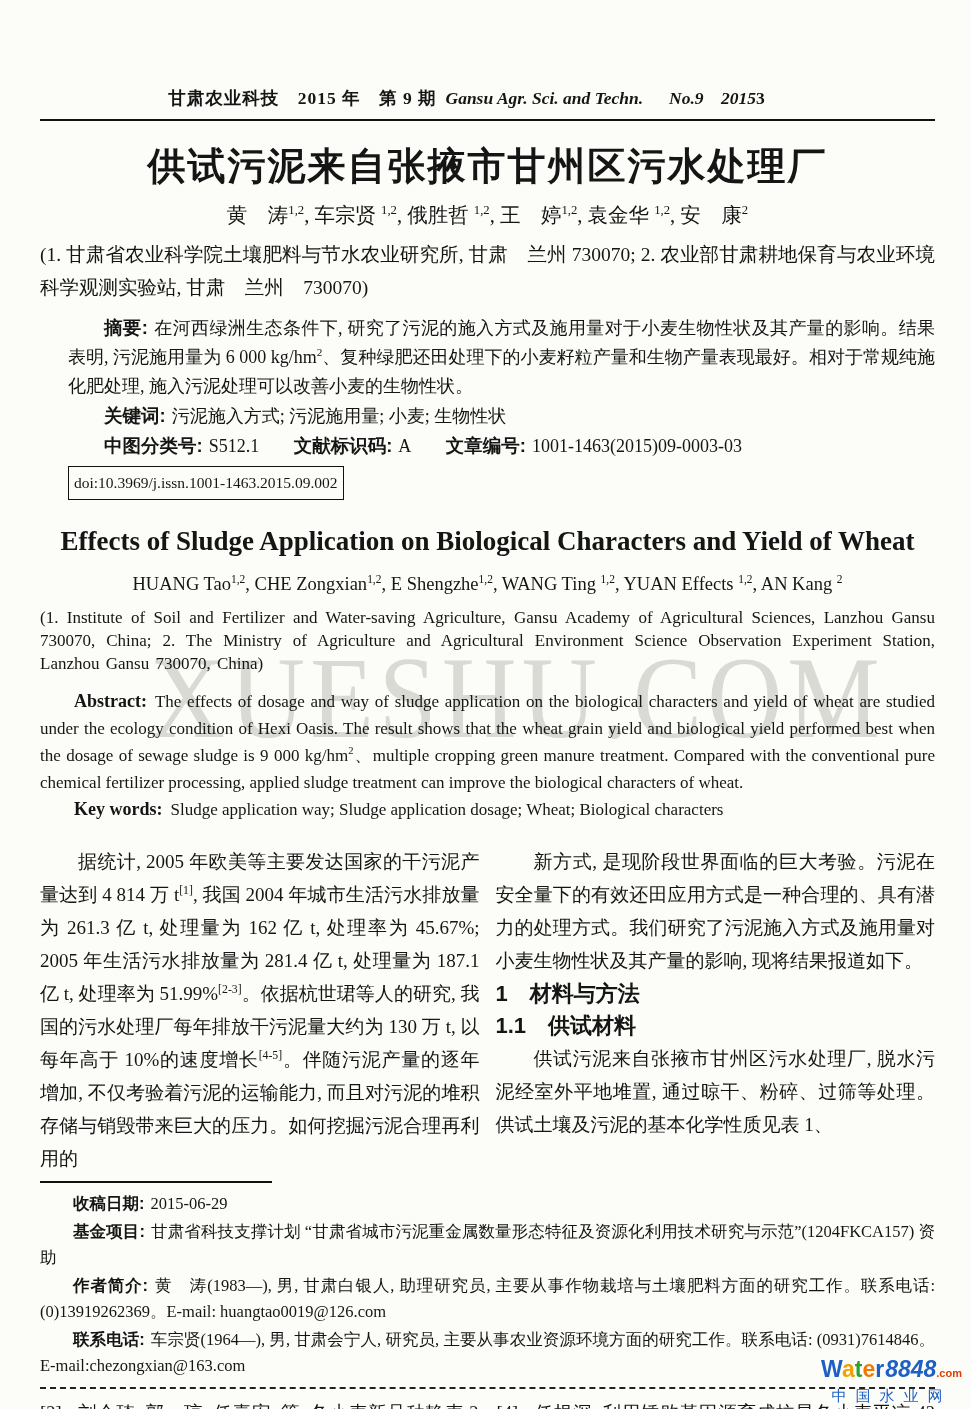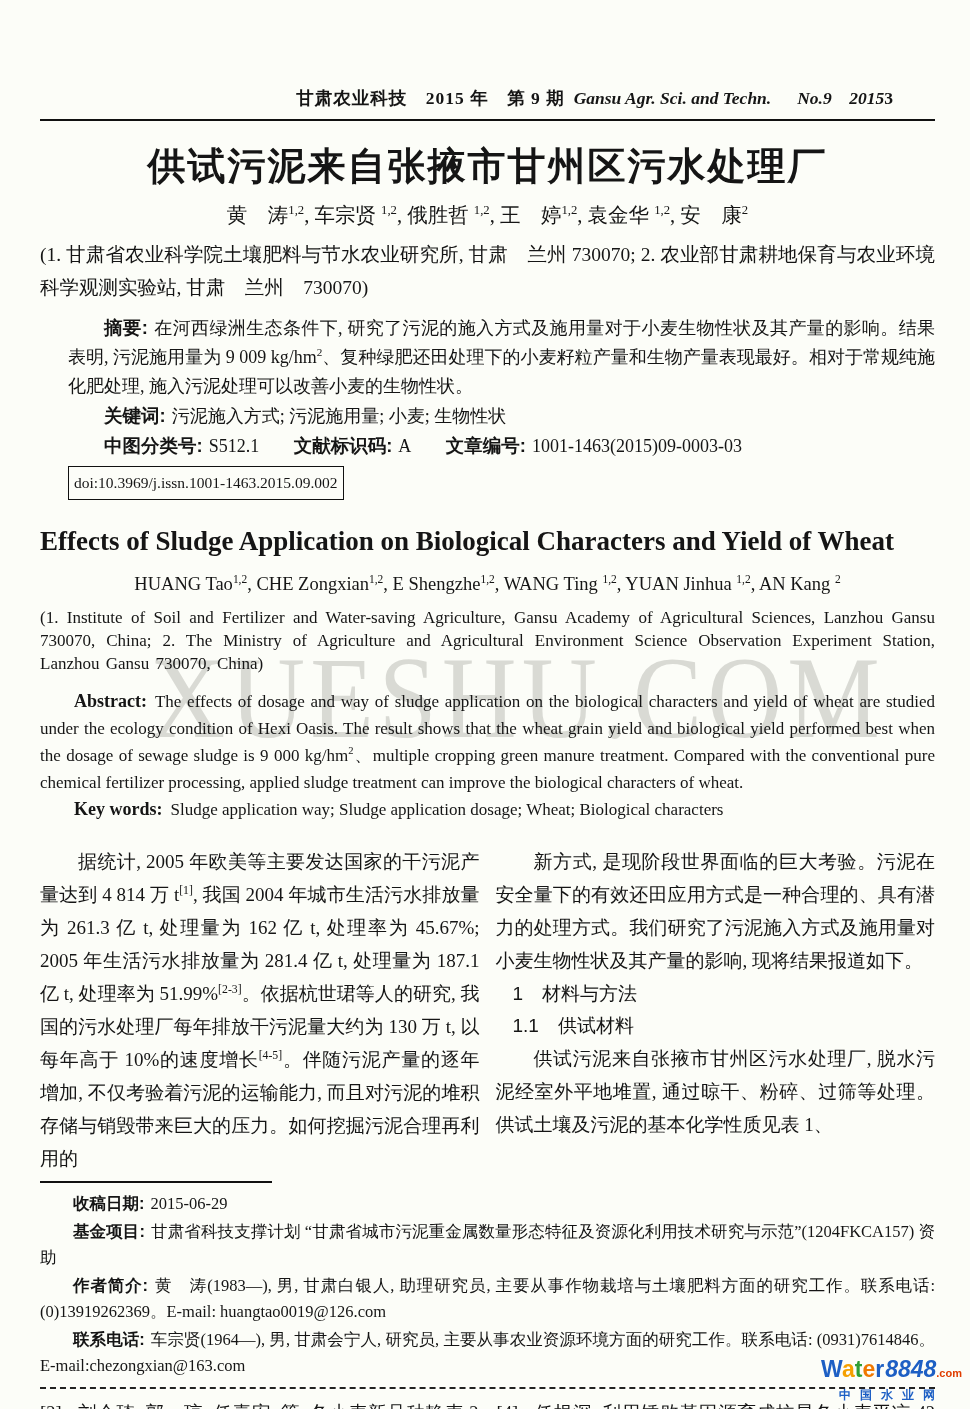--- a/index.html
+++ b/index.html
@@ -2,21 +2,21 @@
 <html><head>
 <meta charset="utf-8">
 <style>
   html,body{margin:0;padding:0;}
   body{background:#fcfdf8;font-family:"Liberation Serif","DejaVu Serif",serif;color:#151515;}
   .page{position:relative;width:970px;height:1409px;background:#fcfdf8;overflow:hidden;box-sizing:border-box;}
   .content{position:relative;z-index:1;padding:86px 35px 0 40px;box-sizing:border-box;}
   .hei{font-family:"Liberation Sans","DejaVu Sans",sans-serif;font-weight:bold;}
 
   
-  .hdr-row{display:flex;align-items:baseline;justify-content:flex-end;font-size:17.5px;}
+  .hdr-row{display:flex;align-items:baseline;justify-content:center;font-size:17.5px;}
   .hdr-cn{letter-spacing:1px;font-weight:bold;font-family:"Liberation Serif",serif;}
   .hdr-en{font-style:italic;font-weight:bold;font-family:"Liberation Serif",serif;margin-left:9px;}
   .hdr-en .iss{margin-left:26px;}
   .hdr-page{margin-right:42px;font-weight:bold;}
   .hdr-rule{border-top:2.5px solid #111;margin-top:9px;}
 
   
   .title-cn{margin:20px 0 0;text-align:center;font-size:38px;line-height:50px;font-family:"Liberation Sans","DejaVu Sans",sans-serif;font-weight:900;letter-spacing:2px;}
   .authors-cn{margin-top:10px;text-align:center;font-size:20.5px;}
   .affil-cn{margin-top:9px;font-size:19.5px;line-height:33px;text-align:justify;}
@@ -26,34 +26,34 @@
   .cn-abs-block p{margin:0;}
   .abs-cn{text-indent:2em;text-align:justify;}
   .abs-cn b,.kw-cn b{margin-right:6px;font-size:18.5px;}
   .kw-cn{text-indent:2em;}
   .cls-line{text-indent:2em;margin-top:1px;}
   .cls-line .pair{margin-right:30px;white-space:nowrap;}
   .cls-line b{margin-right:6px;font-size:18.5px;}
   .doi-box{display:inline-block;border:1.5px solid #111;font-size:15.5px;padding:1px 5px 2px;margin-top:5px;}
 
   
-  .title-en{margin:26px 0 0;font-size:27px;font-weight:bold;font-family:"Liberation Serif",serif;}
+  .title-en{margin:26px 0 0;text-align:center;font-size:27px;font-weight:bold;font-family:"Liberation Serif",serif;}
   .authors-en{margin-top:17px;text-align:center;font-size:18.5px;}
   .affil-en{margin-top:11px;font-size:17px;line-height:23px;text-align:justify;word-spacing:2px;}
   .en-abs-block{margin-top:13px;font-size:17px;line-height:27px;}
   .en-abs-block p{margin:0;}
   .abs-en{text-indent:2em;text-align:justify;}
   .abs-en b,.kw-en b{margin-right:8px;font-size:18px;}
   .kw-en{text-indent:2em;}
 
   
   .columns{display:flex;gap:16px;margin-top:22px;font-size:19px;line-height:33px;}
   .col{flex:1;min-width:0;}
   .body-p{margin:0;text-indent:2em;text-align:justify;}
-  .sec-h{margin:1px 17px;font-size:19px;line-height:31px;font-family:"Liberation Sans","DejaVu Sans",sans-serif;font-weight:normal;}
+  .sec-h{margin:1px 0;font-size:22px;line-height:31px;font-family:"Liberation Sans","DejaVu Sans",sans-serif;font-weight:bold;}
 
   
   .fn-rule{width:232px;border-top:2px solid #111;margin-top:6px;}
   .footnotes{margin-top:7px;font-size:16.5px;line-height:26.5px;}
   .footnotes p{margin:0;text-indent:2em;text-align:justify;}
   .footnotes b{margin-right:6px;}
 
   .dash-divider{border-top:2px dashed #222;margin-top:7px;}
 
   
@@ -64,21 +64,21 @@
   .ref-text{flex:1;text-align:justify;}
 
   
   .watermark{position:absolute;left:150px;top:638px;z-index:0;font-size:104px;font-family:"Liberation Serif",serif;color:#8c8c85;opacity:0.30;letter-spacing:5px;transform:scaleY(1.12);white-space:nowrap;}
 
   
   .logo{position:absolute;right:8px;bottom:4px;z-index:2;text-align:center;font-family:"Liberation Sans","DejaVu Sans",sans-serif;}
   .logo-top{font-size:23px;font-weight:bold;line-height:24px;}
   .logo-num{font-style:italic;margin-left:1px;}
   .logo-com{font-size:11px;font-weight:bold;vertical-align:baseline;}
-  .logo-cn{font-size:12px;font-weight:bold;letter-spacing:9px;line-height:19px;margin-top:1px;}
+  .logo-cn{font-size:15px;font-weight:normal;letter-spacing:9px;line-height:19px;margin-top:1px;}
 </style>
 </head>
 <body>
 
 <div class="page">
 
   <div class="watermark">XUESHU.COM</div>
 
   <div class="content">
 
@@ -87,32 +87,32 @@
       <span class="hdr-en"><span>Gansu Agr. Sci. and Techn.</span><span class="iss">No.9　2015</span></span>
       <span class="hdr-page">3</span>
     </div>
     <div class="hdr-rule"></div>
 
     <h1 class="title-cn">供试污泥来自张掖市甘州区污水处理厂</h1>
     <div class="authors-cn"><span>黄　涛</span><sup>1,2</sup><span>, 车宗贤 </span><sup>1,2</sup><span>, 俄胜哲 </span><sup>1,2</sup><span>, 王　婷</span><sup>1,2</sup><span>, 袁金华 </span><sup>1,2</sup><span>, 安　康</span><sup>2</sup></div>
     <div class="affil-cn">(1. 甘肃省农业科学院土壤肥料与节水农业研究所, 甘肃　兰州 730070; 2. 农业部甘肃耕地保育与农业环境科学观测实验站, 甘肃　兰州　730070)</div>
 
     <div class="cn-abs-block">
-      <p class="abs-cn"><b class="hei">摘要:</b><span><span>在河西绿洲生态条件下, 研究了污泥的施入方式及施用量对于小麦生物性状及其产量的影响。结果表明, 污泥施用量为 9 009 kg/hm</span><sup>2</sup><span>、复种绿肥还田处理下的小麦籽粒产量和生物产量表现最好。相对于常规纯施化肥处理, 施入污泥处理可以改善小麦的生物性状。</span></span></p>
+      <p class="abs-cn"><b class="hei">摘要:</b><span><span>在河西绿洲生态条件下, 研究了污泥的施入方式及施用量对于小麦生物性状及其产量的影响。结果表明, 污泥施用量为 6 000 kg/hm</span><sup>2</sup><span>、复种绿肥还田处理下的小麦籽粒产量和生物产量表现最好。相对于常规纯施化肥处理, 施入污泥处理可以改善小麦的生物性状。</span></span></p>
       <p class="kw-cn"><b class="hei">关键词:</b><span>污泥施入方式; 污泥施用量; 小麦; 生物性状</span></p>
       <p class="cls-line">
         <span class="pair"><b class="hei">中图分类号:</b><span>S512.1</span></span>
         <span class="pair"><b class="hei">文献标识码:</b><span>A</span></span>
         <span class="pair"><b class="hei">文章编号:</b><span>1001-1463(2015)09-0003-03</span></span>
       </p>
       <span class="doi-box">doi:10.3969/j.issn.1001-1463.2015.09.002</span>
     </div>
 
     <h2 class="title-en">Effects of Sludge Application on Biological Characters and Yield of Wheat</h2>
-    <div class="authors-en"><span>HUANG Tao</span><sup>1,2</sup><span>, CHE Zongxian</span><sup>1,2</sup><span>, E Shengzhe</span><sup>1,2</sup><span>, WANG Ting </span><sup>1,2</sup><span>, YUAN Jinhua </span><sup>1,2</sup><span>, AN Kang </span><sup>2</sup></div>
+    <div class="authors-en"><span>HUANG Tao</span><sup>1,2</sup><span>, CHE Zongxian</span><sup>1,2</sup><span>, E Shengzhe</span><sup>1,2</sup><span>, WANG Ting </span><sup>1,2</sup><span>, YUAN Effects </span><sup>1,2</sup><span>, AN Kang </span><sup>2</sup></div>
     <div class="affil-en">(1. Institute of Soil and Fertilizer and Water-saving Agriculture, Gansu Academy of Agricultural Sciences, Lanzhou Gansu 730070, China; 2. The Ministry of Agriculture and Agricultural Environment Science Observation Experiment Station, Lanzhou Gansu 730070, China)</div>
 
     <div class="en-abs-block">
       <p class="abs-en"><b>Abstract:</b><span><span>The effects of dosage and way of sludge application on the biological characters and yield of wheat are studied under the ecology condition of Hexi Oasis. The result shows that the wheat grain yield and biological yield performed best when the dosage of sewage sludge is 9 000 kg/hm</span><sup>2</sup><span>、multiple cropping green manure treatment. Compared with the conventional pure chemical fertilizer processing, applied sludge treatment can improve the biological characters of wheat.</span></span></p>
       <p class="kw-en"><b>Key words:</b><span>Sludge application way;  Sludge application dosage;  Wheat;  Biological characters</span></p>
     </div>
 
     <div class="columns">
       <div class="col">
         <p class="body-p"><span>据统计, 2005 年欧美等主要发达国家的干污泥产量达到 4 814 万 t</span><sup>[1]</sup><span>, 我国 2004 年城市生活污水排放量为 261.3 亿 t, 处理量为 162 亿 t, 处理率为 45.67%; 2005 年生活污水排放量为 281.4 亿 t, 处理量为 187.1 亿 t, 处理率为 51.99%</span><sup>[2-3]</sup><span>。依据杭世珺等人的研究, 我国的污水处理厂每年排放干污泥量大约为 130 万 t, 以每年高于 10%的速度增长</span><sup>[4-5]</sup><span>。伴随污泥产量的逐年增加, 不仅考验着污泥的运输能力, 而且对污泥的堆积存储与销毁带来巨大的压力。如何挖掘污泥合理再利用的</span></p>

